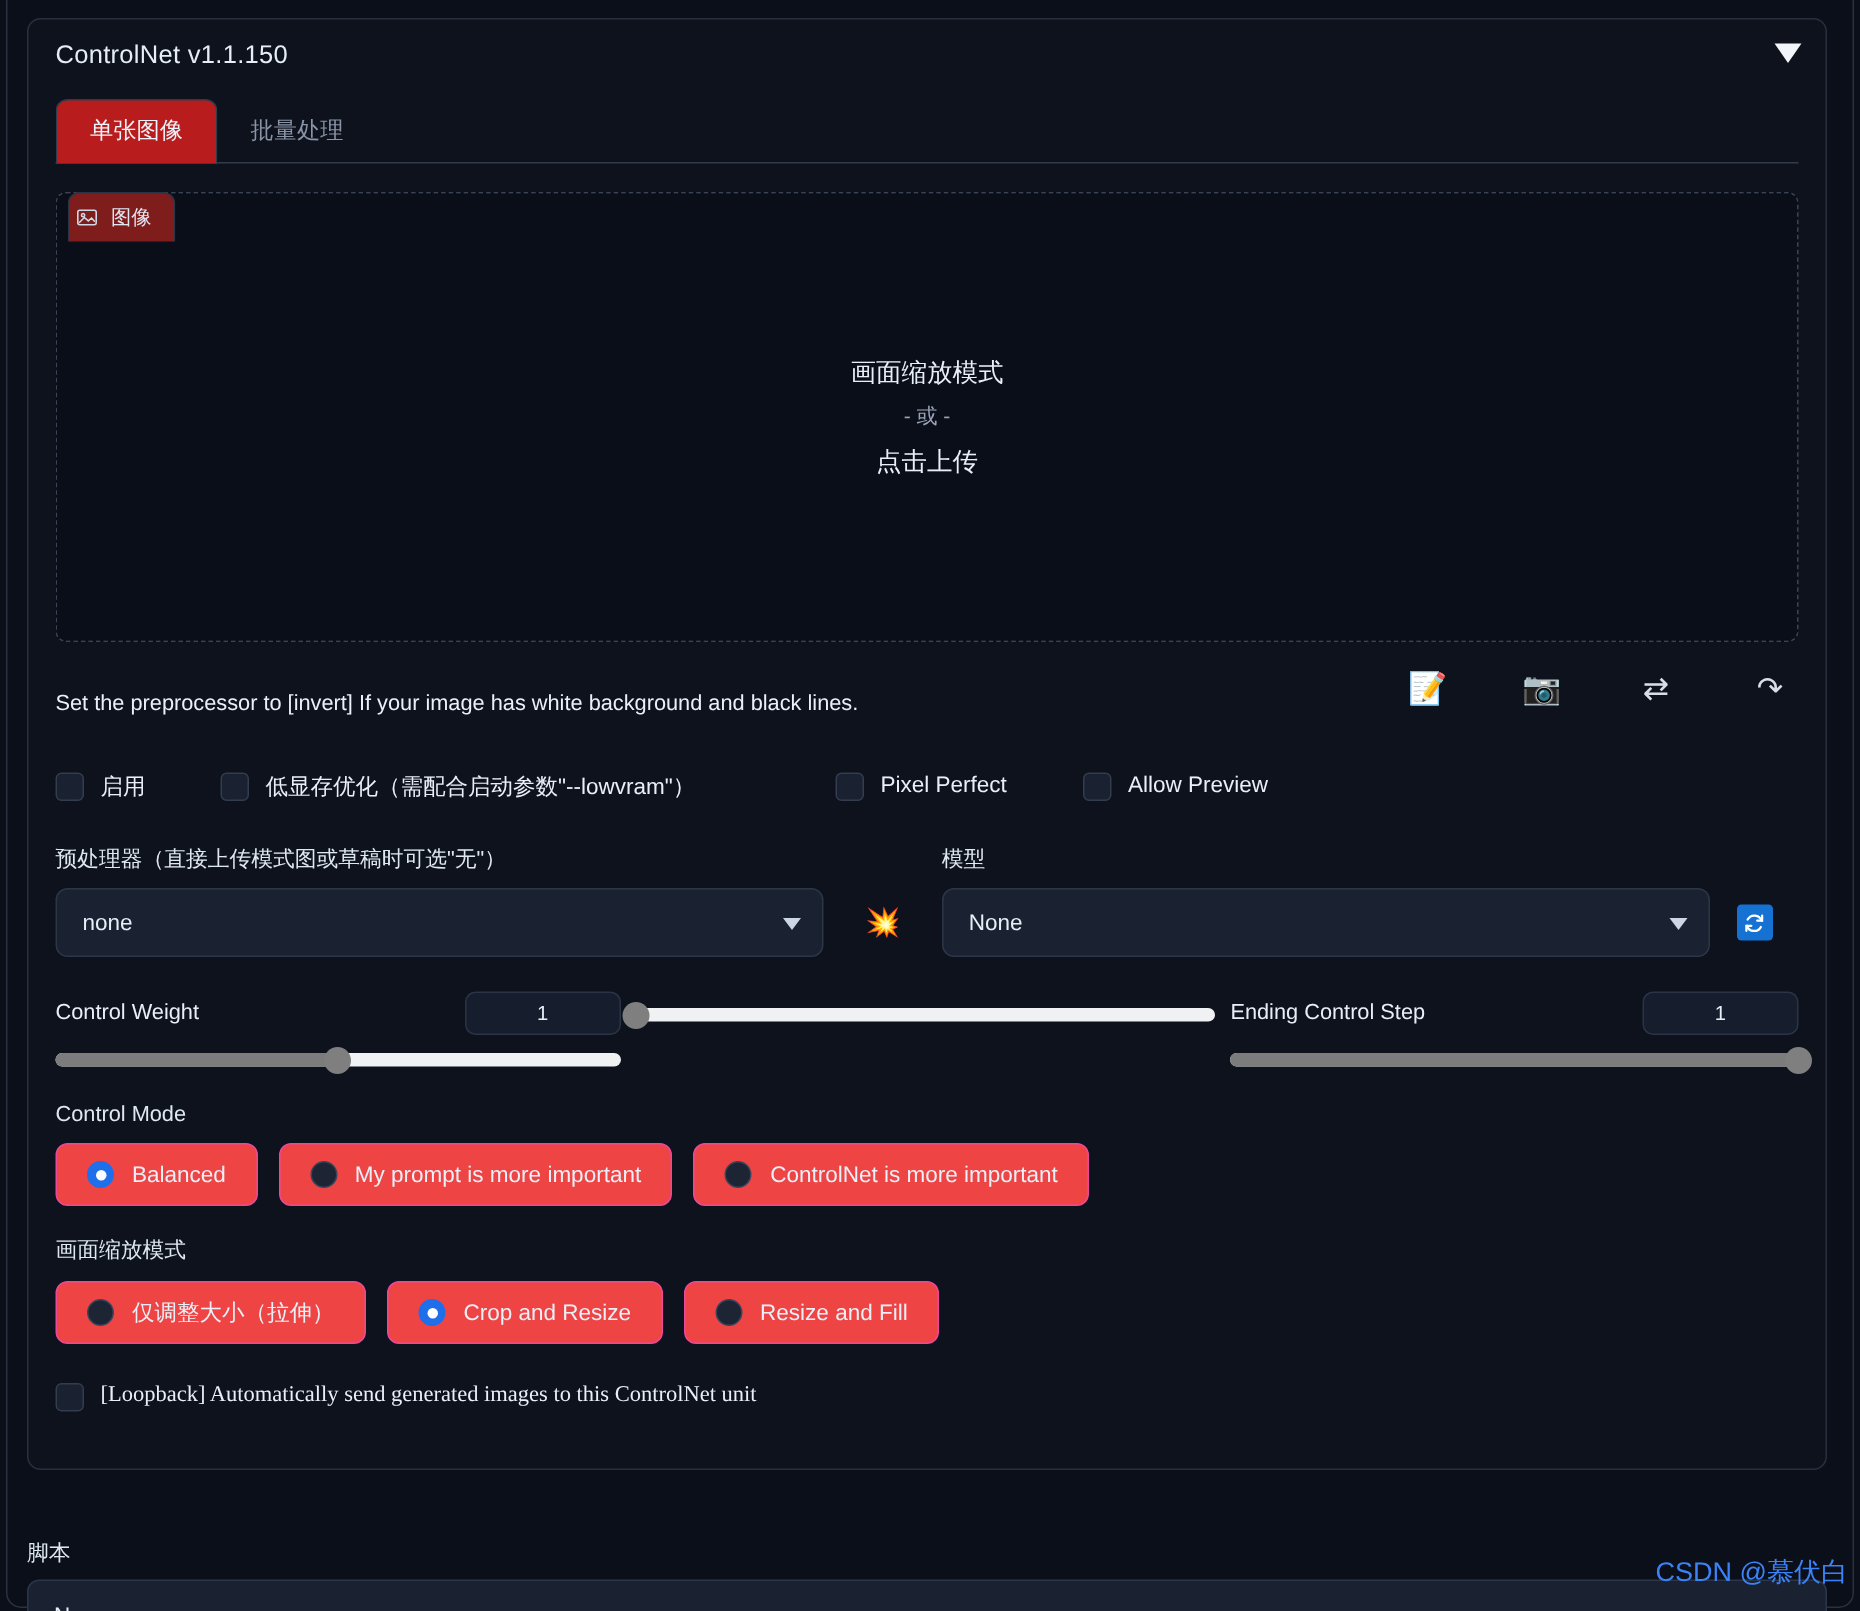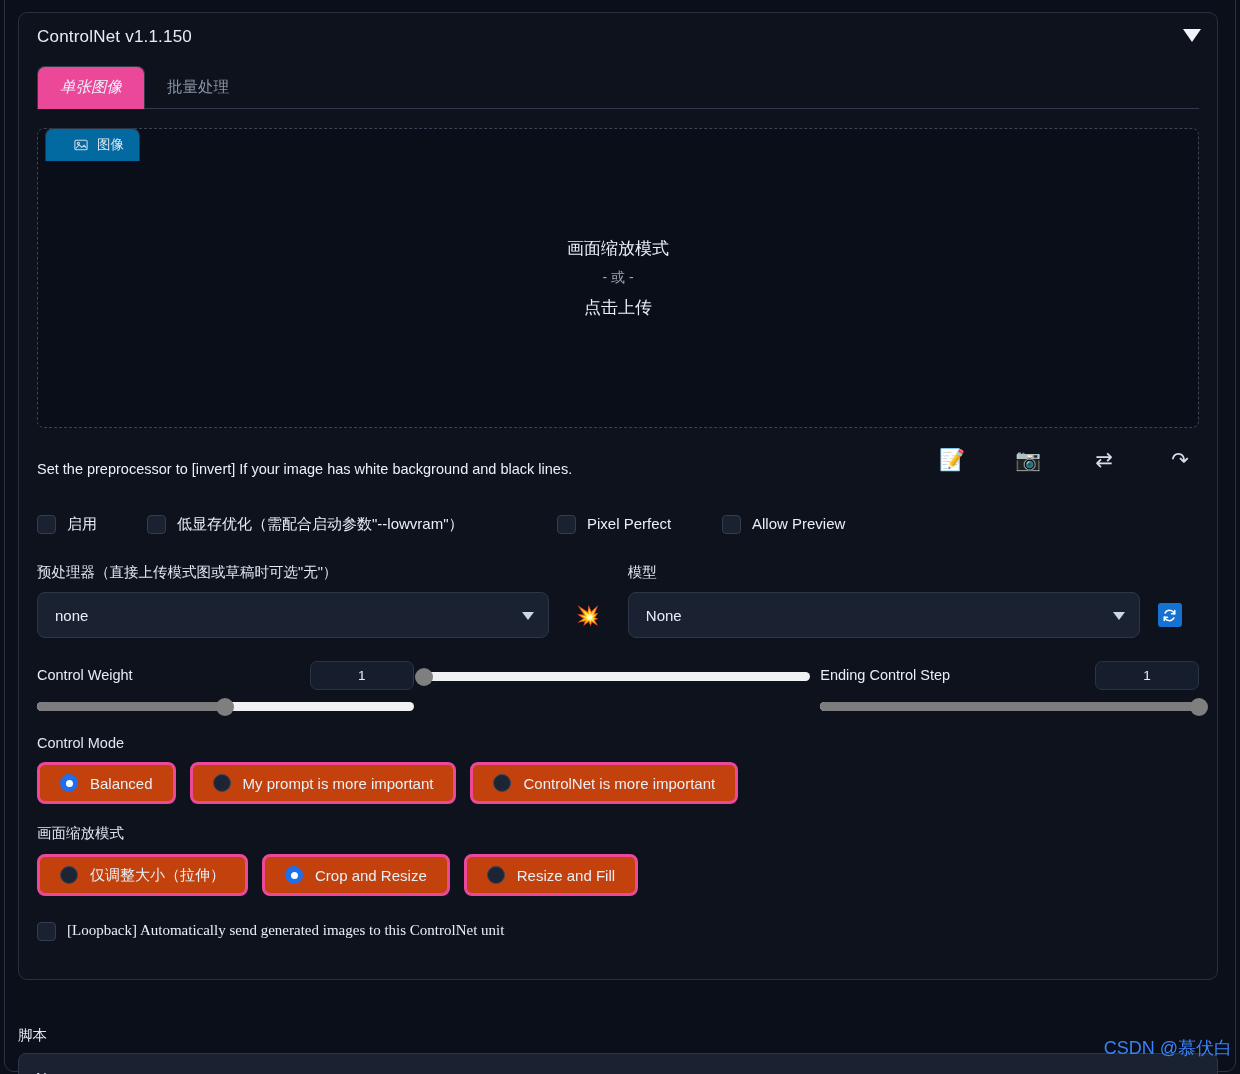--- a/index.html
+++ b/index.html
@@ -63,42 +63,41 @@
   .tab {
     position: relative;
     padding: 10px 22px 11px 22px;
     font-size: 15.5px;
     color: #8a94a6;
     cursor: pointer;
     z-index: 2;
   }
   .tab.active {
     color: #eef3fa;
-    background: #ec4899;
+    background: #b91c1c;
     border: 1px solid #323b4c;
     border-bottom: 1px solid #0d121d;
     border-radius: 8px 8px 0 0;
     margin-bottom: -1px;
-    font-style: italic;
   }
 
   
   .img-wrap {
     margin: 16px 18px 0 18px;
     position: relative;
   }
   .img-tabchip {
     position: absolute;
     left: 8px; top: 0;
     display: flex; align-items: center; gap: 9px;
-    background: #0369a1;
+    background: #7f1d1d;
     border: 1px solid #2b3446;
     border-bottom: none;
     border-radius: 8px 8px 0 0;
-    padding: 7px 15px 7px 28px;
+    padding: 7px 15px 7px 5px;
     font-size: 13.5px;
     color: #dfe7f1;
     z-index: 3;
     cursor: pointer;
     justify-content: flex-end;
   }
   .img-tabchip svg { display:block; }
   .dropzone {
     margin-top: 19px;
     height: 300px;
@@ -247,22 +246,22 @@
   .group-label {
     margin: 24px 18px 0 18px;
     font-size: 14.5px; color: #dfe7f1;
   }
   .radio-row {
     margin: 11px 18px 0 18px;
     display: flex; gap: 14px;
   }
   .radio-pill {
     height: 42px;
-    background: #c2410c;
-    border: 3px solid #ec4899;
+    background: #ef4444;
+    border: 1px solid #ec4899;
     border-radius: 8px;
     display: flex; align-items: center; gap: 12px;
     padding: 0 20px;
     font-size: 15px;
     color: #e9eff7;
     cursor: pointer;
   }
   .dot {
     width: 18px; height: 18px;
     border-radius: 50%;

